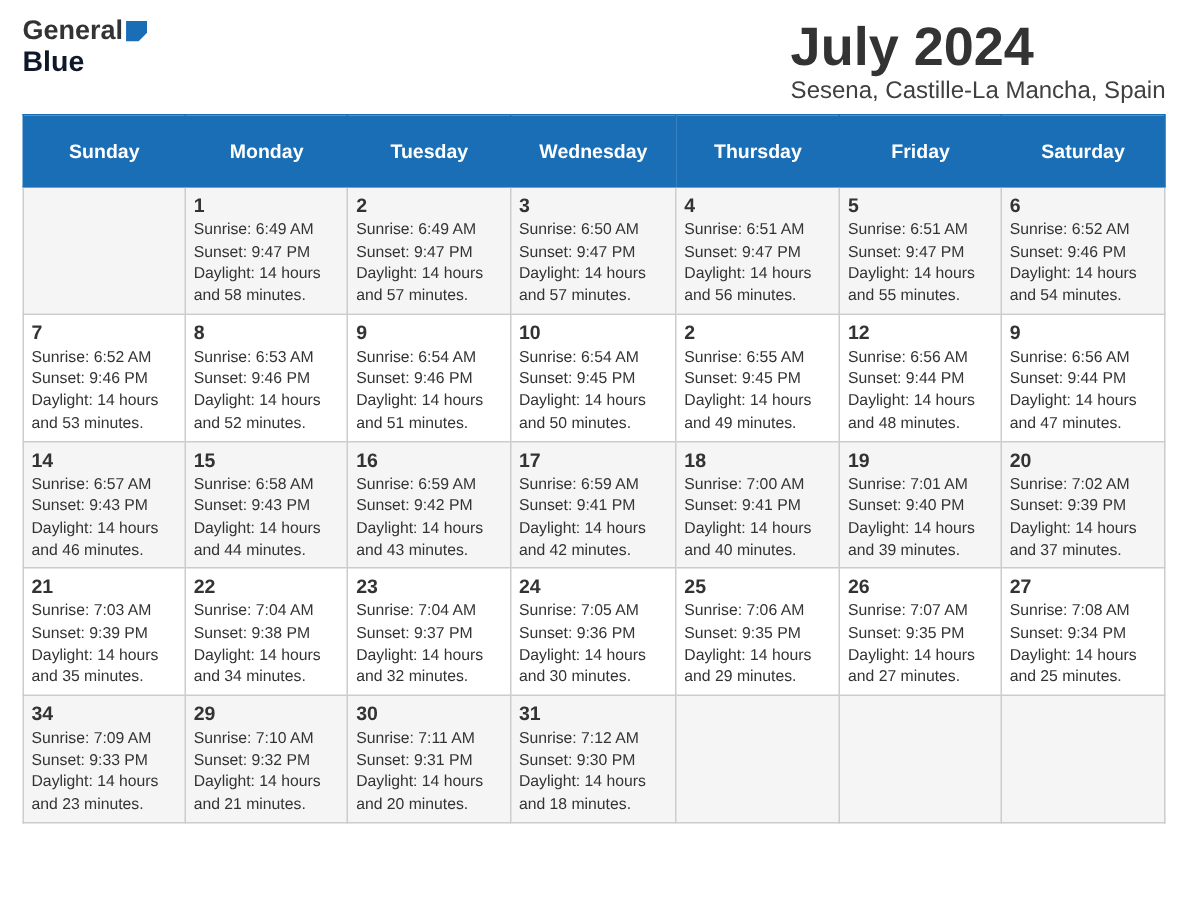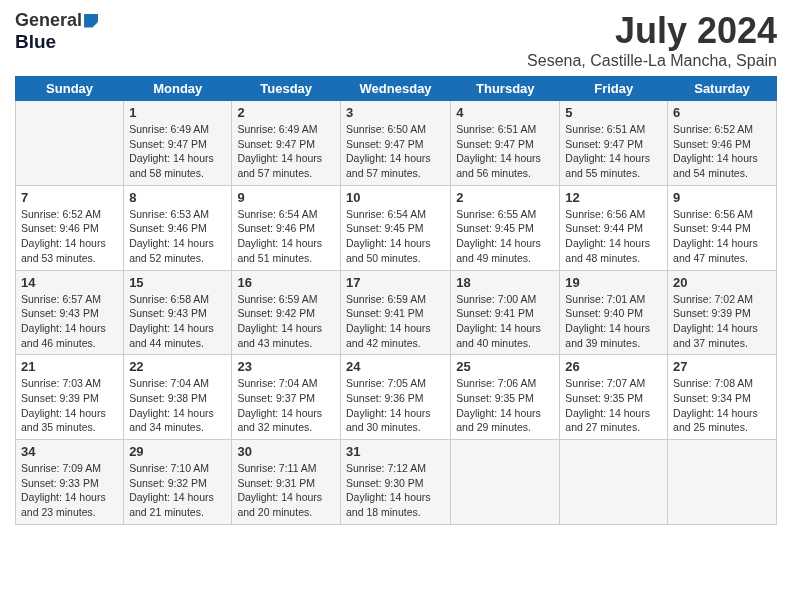--- a/index.html
+++ b/index.html
@@ -38,42 +38,41 @@
       background: #1a6eb5;
       clip-path: polygon(0 0, 100% 0, 100% 60%, 60% 100%, 0 100%);
       margin-left: 2px;
       vertical-align: middle;
     }
     .logo-row {
       display: flex;
       align-items: center;
     }
     .title-block {
-      text-align: right;
       margin-left: 44px;
     }
     .title-month {
       font-size: 36px;
       font-weight: bold;
       color: #333;
     }
     .title-location {
       font-size: 16px;
       color: #404040;
     }
     .calendar {
       width: 100%;
       border-collapse: collapse;
       font-size: 11px;
     }
     .calendar thead tr th {
       background-color: #1a6eb5;
       color: #fff;
       text-align: center;
-      padding: 4px 4px;
+      padding: 16px 4px;
       font-size: 13px;
       font-weight: bold;
       border: 1px solid #1a6eb5;
     }
     .calendar tbody tr td {
       vertical-align: top;
       border: 1px solid #ccc;
       padding: 4px 5px;
       width: 113px;
       min-height: 70px;

